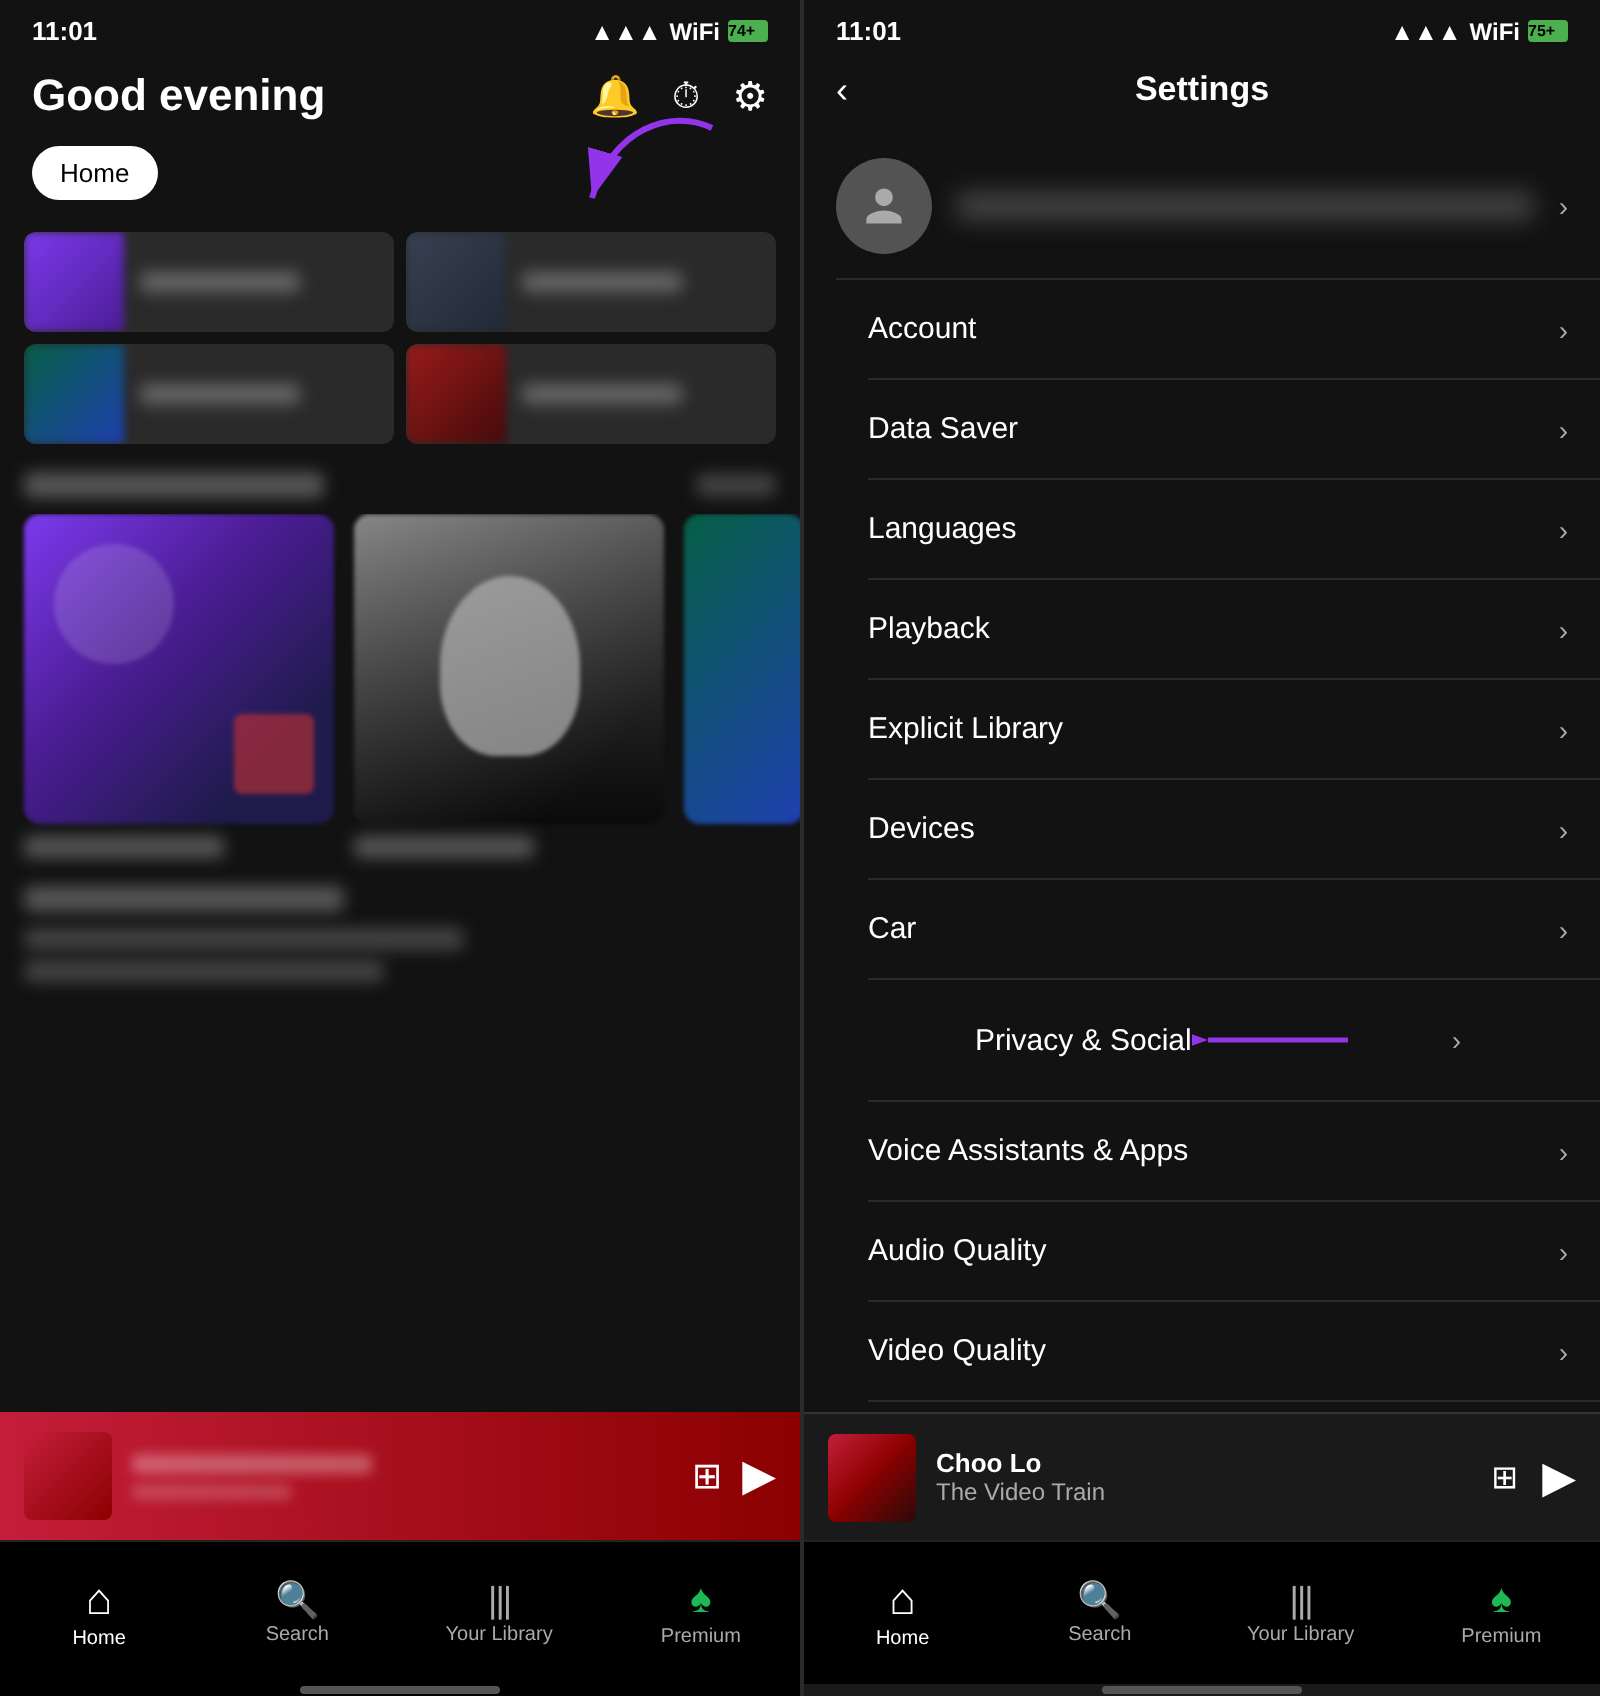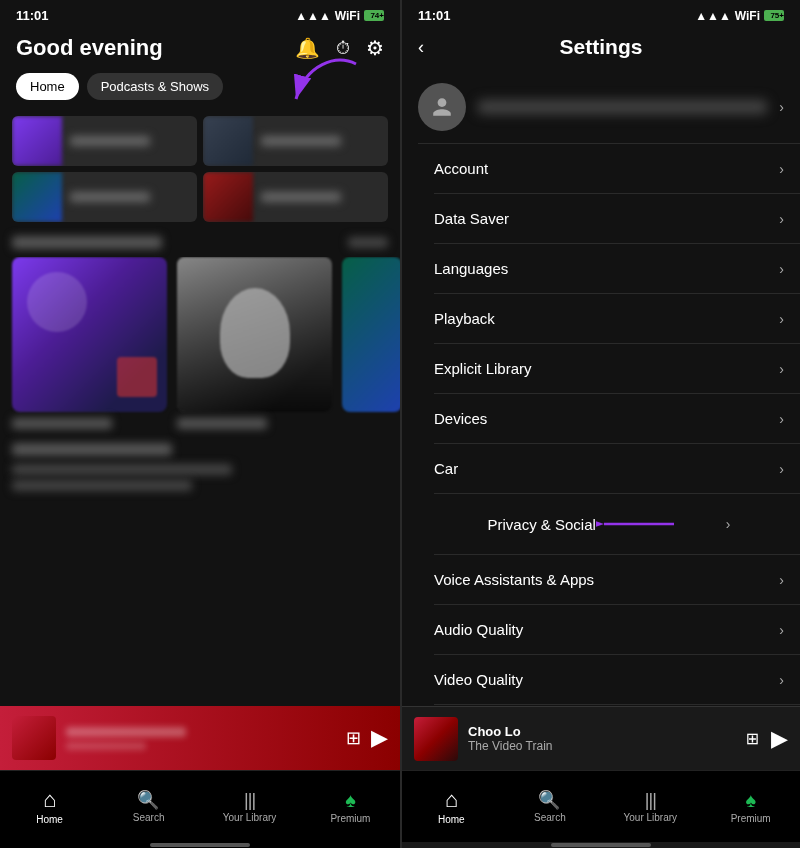--- a/index.html
+++ b/index.html
@@ -39,21 +39,21 @@
       font-size: 12px;
     }
     .battery-icon {
       background: #4CAF50;
       width: 20px;
       height: 11px;
       border-radius: 2px;
       display: inline-block;
       font-size: 8px;
       color: #000;
-      text-align: right;
+      text-align: left;
       line-height: 11px;
       font-weight: 700;
     }
 
     .header-row {
       display: flex;
       justify-content: space-between;
       align-items: center;
       padding: 8px 16px 12px;
     }
@@ -181,21 +181,21 @@
     }
     .back-btn {
       position: absolute;
       left: 16px;
       color: #fff;
       font-size: 18px;
       cursor: pointer;
     }
     .settings-title {
       color: #fff;
-      font-size: 21px;
+      font-size: 17px;
       font-weight: 700;
     }
 
     .profile-row {
       display: flex;
       align-items: center;
       padding: 12px 16px;
       gap: 12px;
       cursor: pointer;
     }
@@ -378,21 +378,20 @@
         <marker id="arrowhead" markerWidth="8" markerHeight="6" refX="8" refY="3" orient="auto">
           <polygon points="0 0, 8 3, 0 6" fill="#9333ea"></polygon>
         </marker>
       </defs>
       <path d="M 70 20 C 50 10, 20 20, 10 55" stroke="#9333ea" stroke-width="3" fill="none" marker-end="url(#arrowhead)"></path>
     </svg>
   </div>
 
   <div class="filter-tabs">
     <button class="filter-tab active">Home</button>
-    <button class="filter-tab">Podcasts &amp; Shows</button>
   </div>
 
   <div style="flex:1; overflow:hidden; position:relative;">
 
     <div style="display:grid; grid-template-columns:1fr 1fr; gap:6px; padding:0 12px 10px;">
       <div class="rp-item">
         <div class="rp-thumb" style="background:linear-gradient(135deg,#7c3aed,#4c1d95);filter:blur(2px);"></div>
         <div class="rp-label"></div>
       </div>
       <div class="rp-item">

